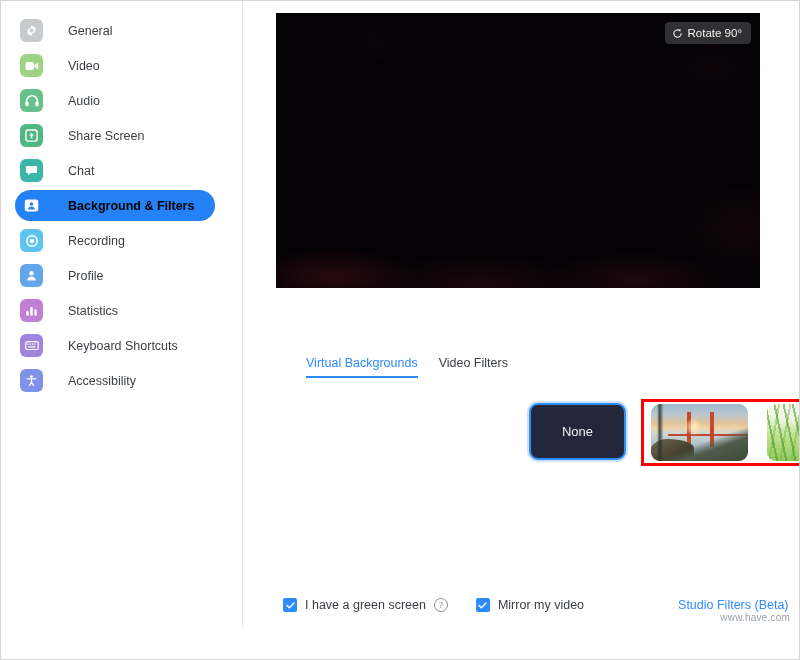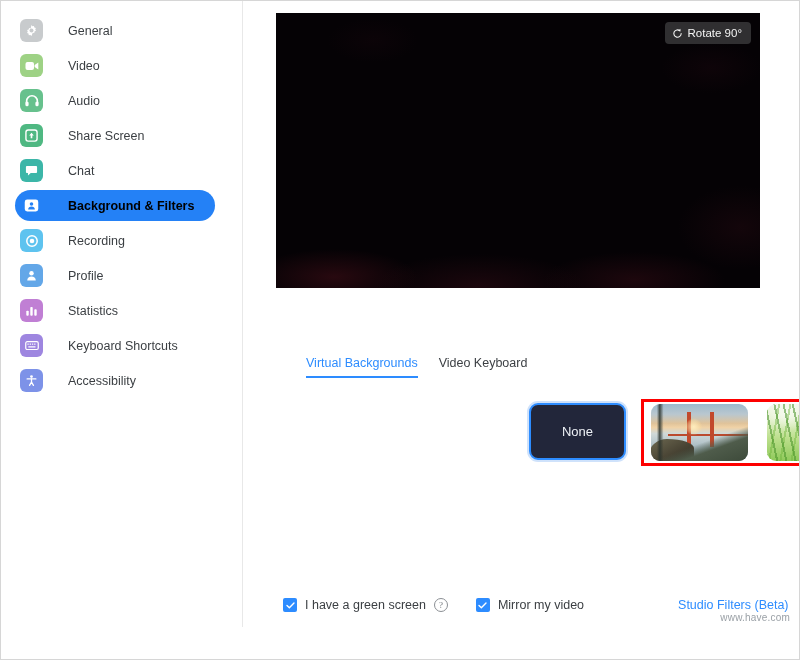--- a/index.html
+++ b/index.html
@@ -483,21 +483,21 @@
               <path d="M10 6a4 4 0 1 1-1.3-2.9" stroke="#f3f3f3" stroke-width="1.2" fill="none" stroke-linecap="round"></path>
               <path d="M9.3 0.9 L9 3.6 L6.4 3" fill="#f3f3f3"></path>
             </svg>
           </span>
           <span class="rotate-label">Rotate 90°</span>
         </div>
       </div>
 
       <div class="tabs-row">
         <span class="tab active">Virtual Backgrounds</span>
-        <span class="tab">Video Keyboard</span>
+        <span class="tab">Video Filters</span>
       </div>
 
       <div class="bg-row">
 
         <div class="tile none-tile">
           <span class="none-label">None</span>
         </div>
 
         <div class="highlight-box"></div>
 

